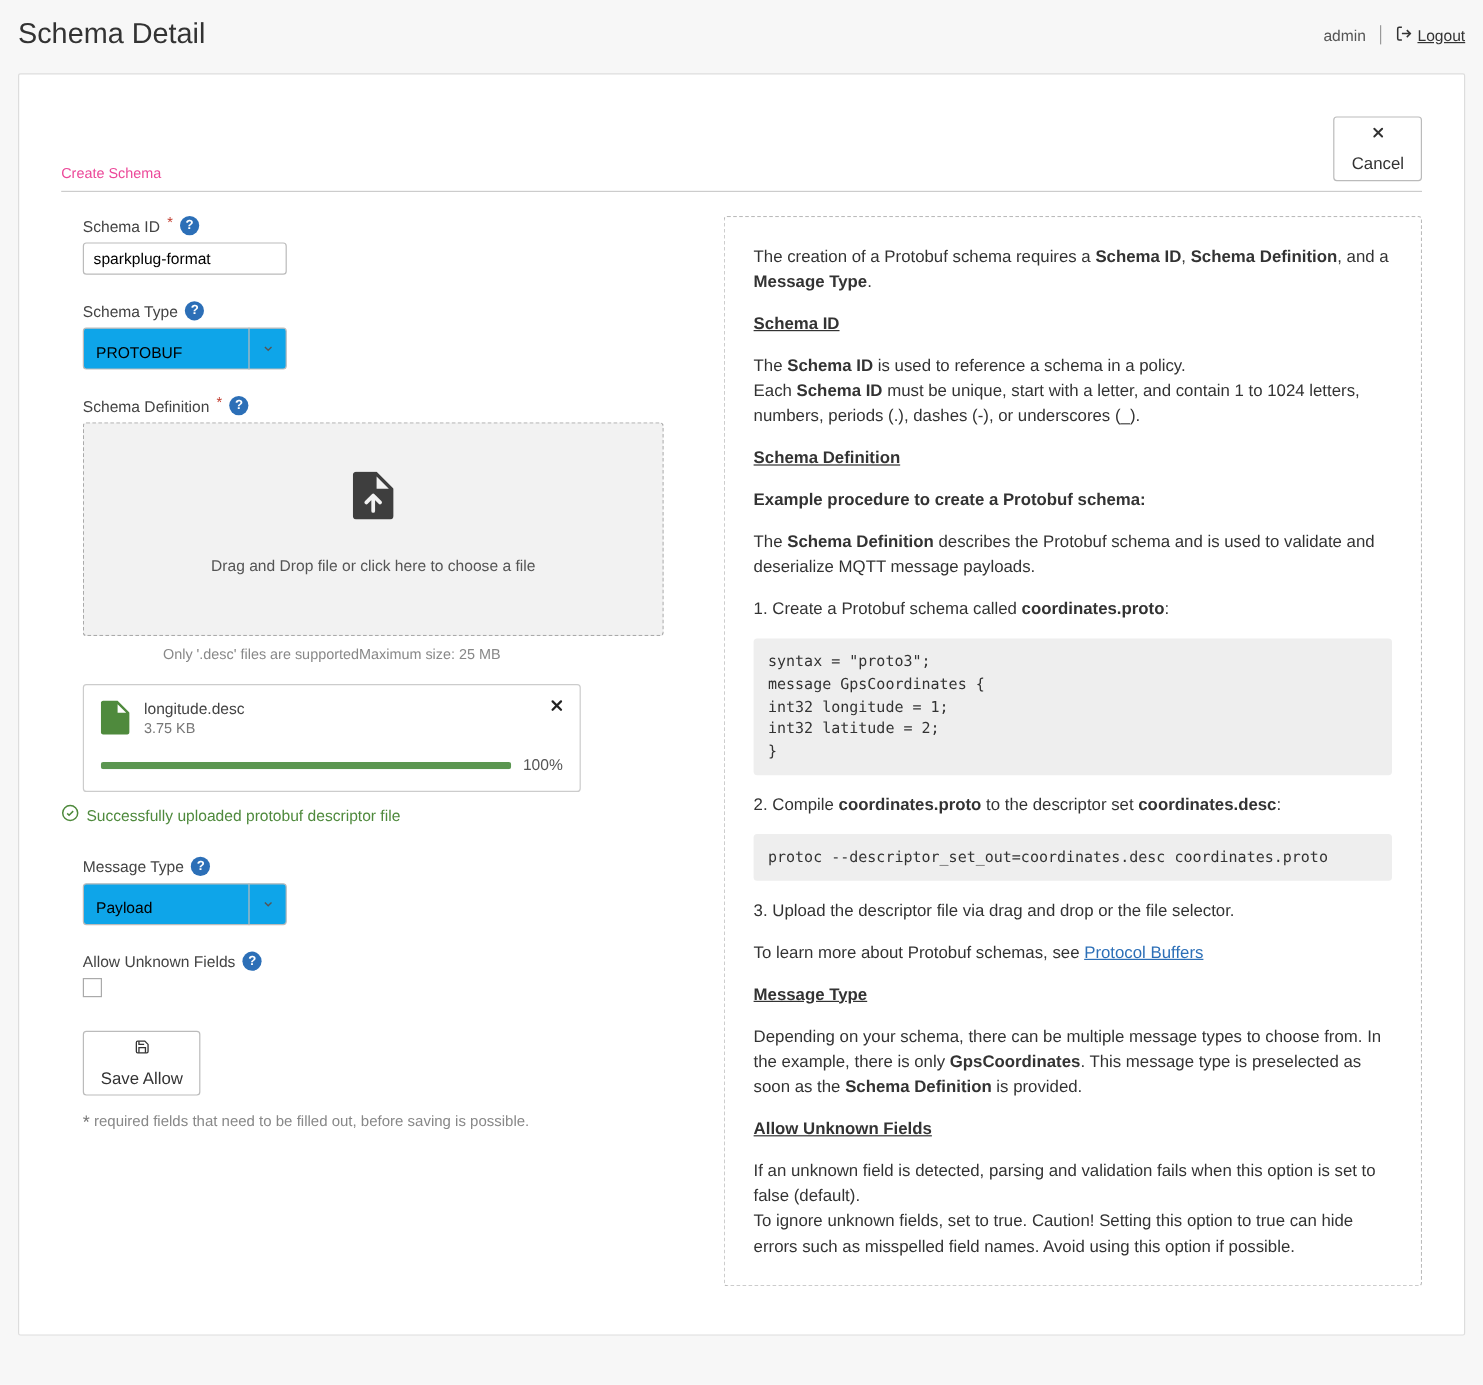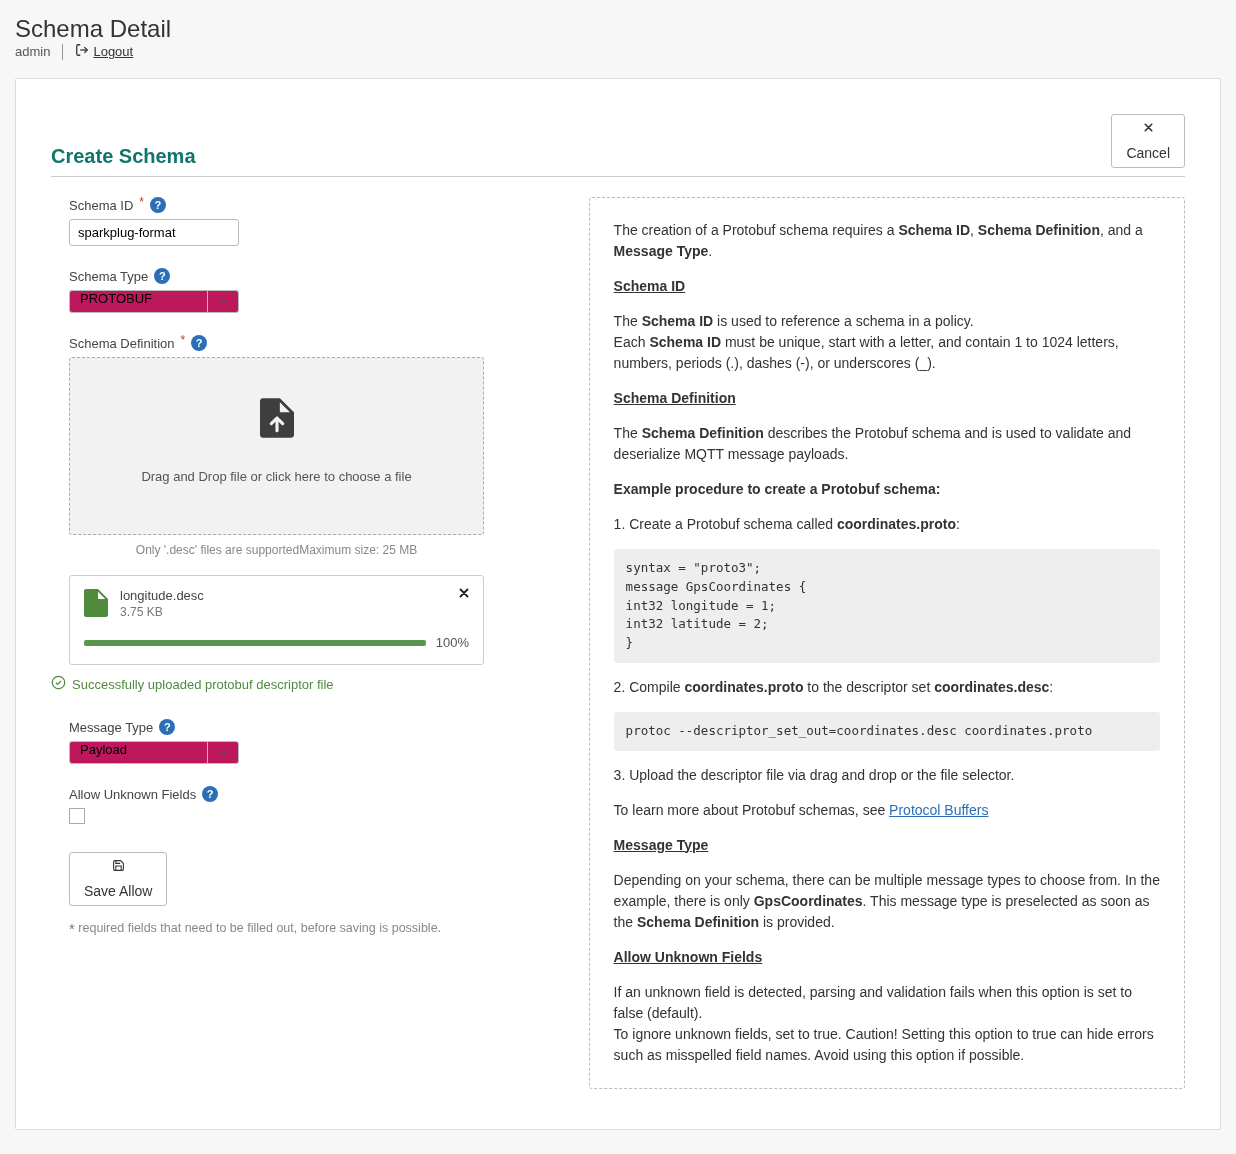--- a/index.html
+++ b/index.html
@@ -1,40 +1,40 @@
 <!DOCTYPE html>
 <html><head>
 <meta charset="utf-8">
 <style>
 * { box-sizing: border-box; margin: 0; padding: 0; }
 body { font-family: -apple-system, BlinkMacSystemFont, "Segoe UI", Helvetica, Arial, sans-serif; background: #f7f7f7; color: #333; font-size: 14px; padding: 15px; }
-.top-bar { display: flex; align-items: flex-start; justify-content: space-between; margin-bottom: 18px; flex-direction: column; }
+.top-bar { display: flex; align-items: center; justify-content: space-between; margin-bottom: 18px; }
 .page-title { font-size: 24px; font-weight: 400; color: #333; }
 .top-right { display: flex; align-items: center; gap: 12px; font-size: 13px; color: #555; }
 .divider { width: 1px; height: 16px; background: #999; }
 .logout-link { color: #333; text-decoration: underline; display: flex; align-items: center; gap: 4px; }
 .logout-link svg { width: 14px; height: 14px; }
 .panel { background: #fff; border: 1px solid #ddd; border-radius: 2px; padding: 35px 35px 40px 35px; }
 .panel-header { display: flex; justify-content: space-between; align-items: flex-end; border-bottom: 1px solid #ccc; padding-bottom: 8px; margin-bottom: 20px; }
-.panel-title { font-size: 20px; font-weight: 700; color: #0f766e; }
+.panel-title { font-size: 12px; font-weight: 400; color: #ec4899; }
 .btn { display: inline-flex; align-items: center; gap: 8px; padding: 6px 14px; border: 1px solid #bbb; background: #fff; border-radius: 3px; font-size: 14px; color: #333; cursor: pointer; flex-direction: column; }
 .btn svg { width: 13px; height: 13px; }
 .two-col { display: flex; gap: 50px; align-items: flex-start; }
 .left-col { flex: 0 0 43%; padding-left: 18px; }
 .right-col { flex: 1; }
 .field { margin-bottom: 22px; }
 .field-label { display: flex; align-items: center; gap: 6px; font-size: 13px; color: #444; margin-bottom: 6px; }
 .req { color: #c0392b; font-size: 12px; position: relative; top: -3px; }
 .help-icon { width: 16px; height: 16px; border-radius: 50%; background: #2c6fb7; color: #fff; display: inline-flex; align-items: center; justify-content: center; font-size: 11px; font-weight: bold; cursor: help; }
 .text-input { width: 170px; padding: 5px 8px; border: 1px solid #bbb; border-radius: 3px; font-size: 13px; }
 .select-wrap { position: relative; width: 170px; }
-.select-input { width: 100%; padding: 0 30px 6px 10px; border: 1px solid #bbb; border-radius: 3px; font-size: 13px; background: #be185d; appearance: none; }
+.select-input { width: 100%; padding: 12px 30px 6px 10px; border: 1px solid #bbb; border-radius: 3px; font-size: 13px; background: #0ea5e9; appearance: none; }
 .select-caret { position: absolute; right: 0; top: 0; width: 32px; height: 100%; border-left: 1px solid #bbb; display: flex; align-items: center; justify-content: center; pointer-events: none; }
 .select-caret svg { width: 11px; height: 11px; fill: #555; }
-.dropzone { width: 415px; border: 1px dashed #aaa; border-radius: 3px; background: #f2f2f2; display: flex; flex-direction: column; align-items: center; justify-content: center; padding: 40px 20px 50px 20px; cursor: pointer; }
+.dropzone { width: 484px; border: 1px dashed #aaa; border-radius: 3px; background: #f2f2f2; display: flex; flex-direction: column; align-items: center; justify-content: center; padding: 40px 20px 50px 20px; cursor: pointer; }
 .dropzone svg { width: 34px; height: 40px; fill: #3e3e3e; margin-bottom: 28px; }
 .dropzone-text { font-size: 13px; color: #555; }
 .dz-hints { display: flex; justify-content: center; width: 415px; margin-top: 8px; font-size: 12px; color: #888; }
 .file-card { width: 415px; margin-top: 18px; border: 1px solid #ccc; border-radius: 3px; padding: 12px 14px 14px 14px; position: relative; }
 .file-row { display: flex; align-items: flex-start; gap: 12px; }
 .file-icon svg { width: 24px; height: 30px; fill: #4f8a3d; }
 .file-meta { flex: 1; }
 .file-name { font-size: 13px; color: #444; }
 .file-size { font-size: 12px; color: #777; margin-top: 2px; }
 .file-close { position: absolute; top: 10px; right: 12px; cursor: pointer; }
@@ -216,24 +216,24 @@
       <div class="info-box">
         <p>
           <span>The creation of a Protobuf schema requires a </span><strong>Schema ID</strong><span>, </span><strong>Schema Definition</strong><span>, and a </span><strong>Message Type</strong><span>.</span>
         </p>
         <p><u>Schema ID</u></p>
         <p>
           <span>The </span><strong>Schema ID</strong><span> is used to reference a schema in a policy.</span><br>
           <span>Each </span><strong>Schema ID</strong><span> must be unique, start with a letter, and contain 1 to 1024 letters, numbers, periods (.), dashes (-), or underscores (_).</span>
         </p>
         <p><u>Schema Definition</u></p>
+        <p><strong>Example procedure to create a Protobuf schema:</strong></p>
         <p>
           <span>The </span><strong>Schema Definition</strong><span> describes the Protobuf schema and is used to validate and deserialize MQTT message payloads.</span>
         </p>
-        <p><strong>Example procedure to create a Protobuf schema:</strong></p>
         <p><span>1. Create a Protobuf schema called </span><strong>coordinates.proto</strong><span>:</span></p>
         <div class="code-block">syntax = "proto3";
 message GpsCoordinates {
   int32 longitude = 1;
   int32 latitude = 2;
 }</div>
         <p><span>2. Compile </span><strong>coordinates.proto</strong><span> to the descriptor set </span><strong>coordinates.desc</strong><span>:</span></p>
         <div class="code-block">protoc --descriptor_set_out=coordinates.desc coordinates.proto</div>
         <p>3. Upload the descriptor file via drag and drop or the file selector.</p>
         <p><span>To learn more about Protobuf schemas, see </span><a href="#">Protocol Buffers</a></p>

